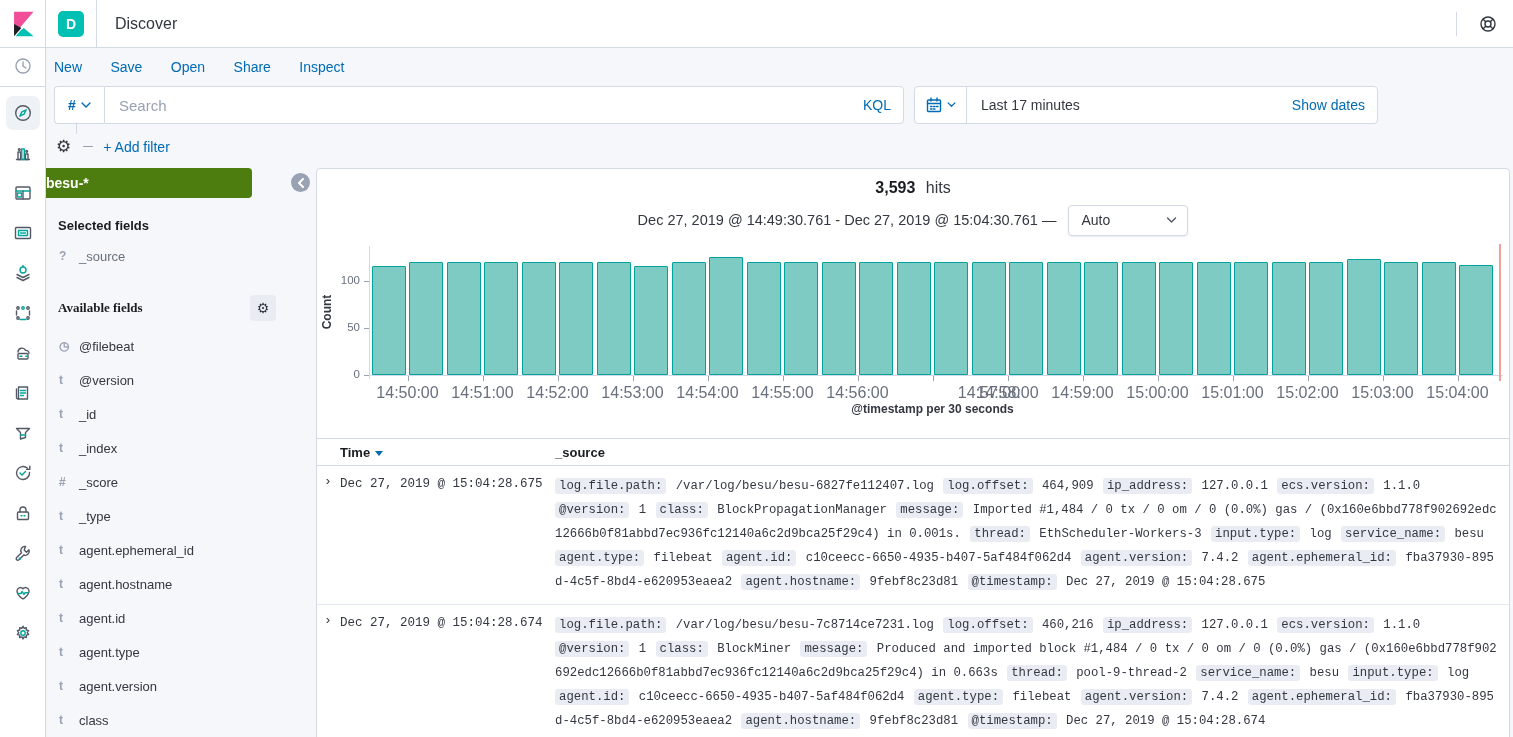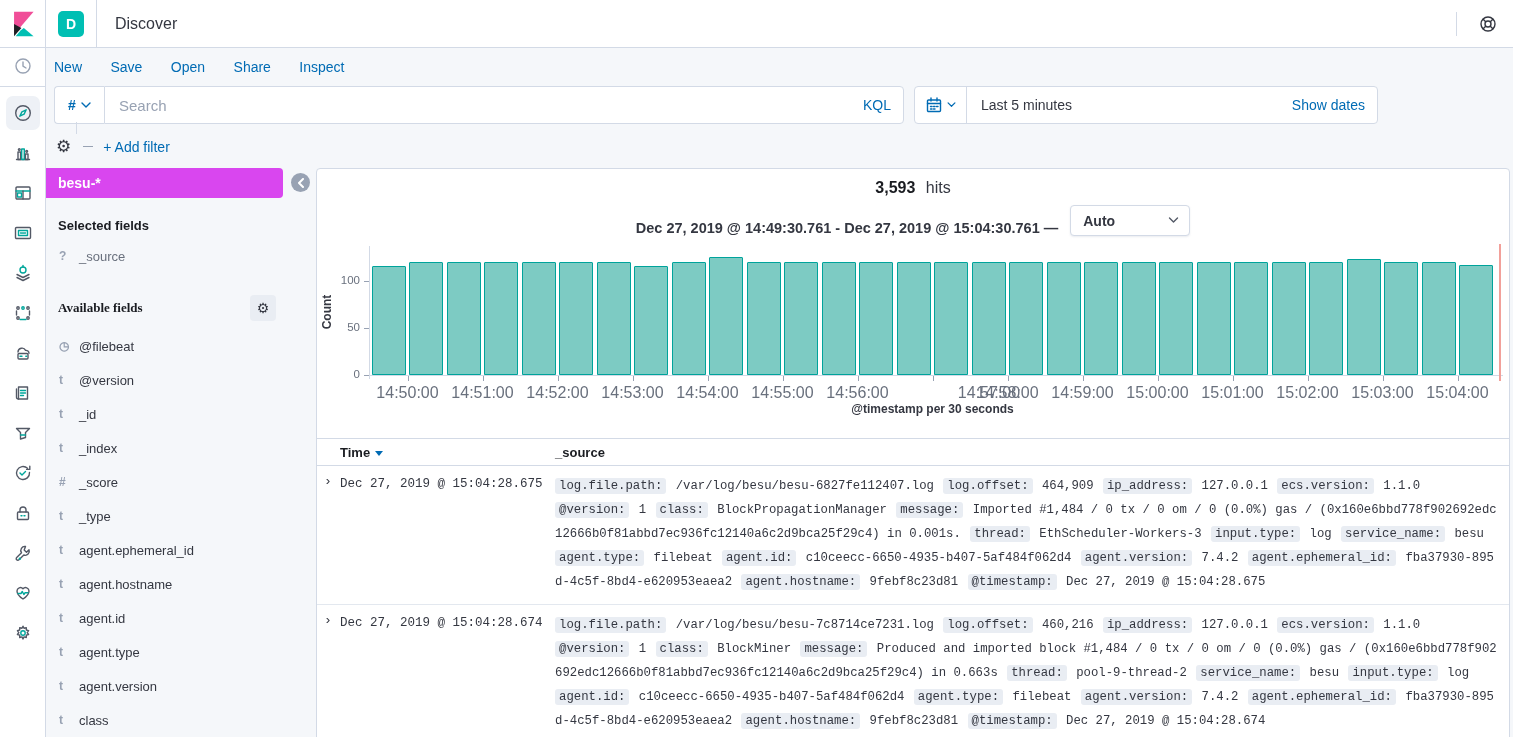--- a/index.html
+++ b/index.html
@@ -52,42 +52,42 @@
   .refresh-btn { margin-left:14px; height:38px; width:118px; background:#0b64c1; border:none; border-radius:4px;
     color:#fff; font-size:15px; font-weight:bold; display:flex; align-items:center; justify-content:center; gap:8px;
     cursor:pointer; font-family:"Liberation Sans",sans-serif; }
   .filterrow { display:flex; align-items:center; padding:14px 8px 10px 10px; position:relative; }
   .filterrow .pinline { position:absolute; left:30px; top:-2px; width:1px; height:12px; background:#d3dae6; }
   .gear-glyph { font-size:17px; color:#343741; line-height:1; cursor:pointer; }
   .filter-dash { width:10px; height:1px; background:#98a2b3; margin:0 10px 0 12px; }
   .add-filter { color:#006bb4; font-size:14px; cursor:pointer; }
   
   .fieldsbar { position:absolute; top:120px; left:0; width:262px; bottom:0; }
-  .ip-header { width:237px; height:30px; background:#d946ef; border-radius:0 4px 4px 0; color:#fff;
-    font-weight:bold; font-size:14px; display:flex; align-items:center; padding-left:12px; cursor:pointer; }
+  .ip-header { width:206px; height:30px; background:#4d7c0f; border-radius:0 4px 4px 0; color:#fff;
+    font-weight:bold; font-size:14px; display:flex; align-items:center; padding-left:0; cursor:pointer; }
   .collapse-btn { position:absolute; left:245px; top:5px; width:19px; height:19px; border-radius:50%;
     background:#98a2b3; color:#fff; display:flex; align-items:center; justify-content:center; cursor:pointer; }
   .fgroup-title { font-size:13px; font-weight:bold; color:#1a1c21; margin:20px 0 0 12px; }
   .avail-head { display:flex; align-items:center; margin-top:22px; }
   .avail-head .fgroup-title { margin-top:0;font-family:Liberation Serif, serif; }
   .fsettings-btn { margin-left:auto; margin-right:32px; width:26px; height:26px; border-radius:4px;
     background:#e9edf3; display:flex; align-items:center; justify-content:center; cursor:pointer; }
   .fsettings-btn .gear-glyph { font-size:14px; }
   .field-item { display:flex; align-items:center; height:34px; padding-left:13px; cursor:pointer; }
   .field-item.sel-src { margin-top:6px; }
   .ftype { width:20px; font-size:12px; font-weight:bold; color:#98a2b3; font-family:"Liberation Sans",sans-serif; }
   .fname-t { font-size:13px; color:#343741; }
   .fname-t.muted { color:#69707d; }
   
   .main-panel { position:absolute; top:120px; left:270px; width:1194px; height:900px; background:#fff;
     border:1px solid #d3dae6; border-radius:4px; padding-top:10px; }
   .hits-row { text-align:center; font-size:16px; }
   .hits-count { font-weight:bold; color:#1a1c21; }
   .hits-label { color:#343741; margin-left:6px; }
-  .range-row { display:flex; align-items:flex-end; justify-content:center; margin-top:7px; height:32px;font-weight:bold; }
+  .range-row { display:flex; align-items:center; justify-content:center; margin-top:7px; height:32px; }
   .range-text { font-size:14.5px; color:#343741; }
   .interval-select { margin-left:12px; width:120px; height:31px; border:1px solid #d3dae6; border-radius:4px;
     background:#fff; display:flex; align-items:center; padding:0 10px 0 12px; font-size:14px; color:#343741;
     box-shadow:0 1px 2px rgba(152,162,179,.2); cursor:pointer; }
   .interval-select .chev { margin-left:auto; color:#535966; }
   
   .chart-wrap { position:relative; height:178px; margin-top:10px; }
   .bar { position:absolute; background:#7dcbc3; border:1px solid #00a39b; border-radius:1px 1px 0 0; }
   .y-axis-line { position:absolute; width:1px; background:#d3dae6; }
   .x-axis-line { position:absolute; height:1px; background:#d3dae6; }
@@ -310,21 +310,21 @@
       <div class="cal-btn">
         <svg class="ic blue" width="16" height="16" viewBox="0 0 16 16">
           <rect x="1.5" y="3" width="13" height="11.5" rx="1"></rect>
             <path d="M1.5 6.5h13M5 1v3M11 1v3"></path>
           <path d="M4.5 9.5h1.5M7.5 9.5h1.5M10.5 9.5h1.5M4.5 12h1.5M7.5 12h1.5"></path>
         </svg>
         <svg class="ic blue" width="9" height="6" viewBox="0 0 10 7">
             <path d="M1 1l4 4 4-4"></path>
           </svg>
       </div>
-      <span class="dp-text">Last 5 minutes</span>
+      <span class="dp-text">Last 17 minutes</span>
       <span class="show-dates">Show dates</span>
     </div>
   </div>
 
   <div class="filterrow">
     <div class="pinline"></div>
     <span class="gear-glyph">⚙</span>
     <div class="filter-dash"></div>
     <span class="add-filter">+ Add filter</span>
   </div>

